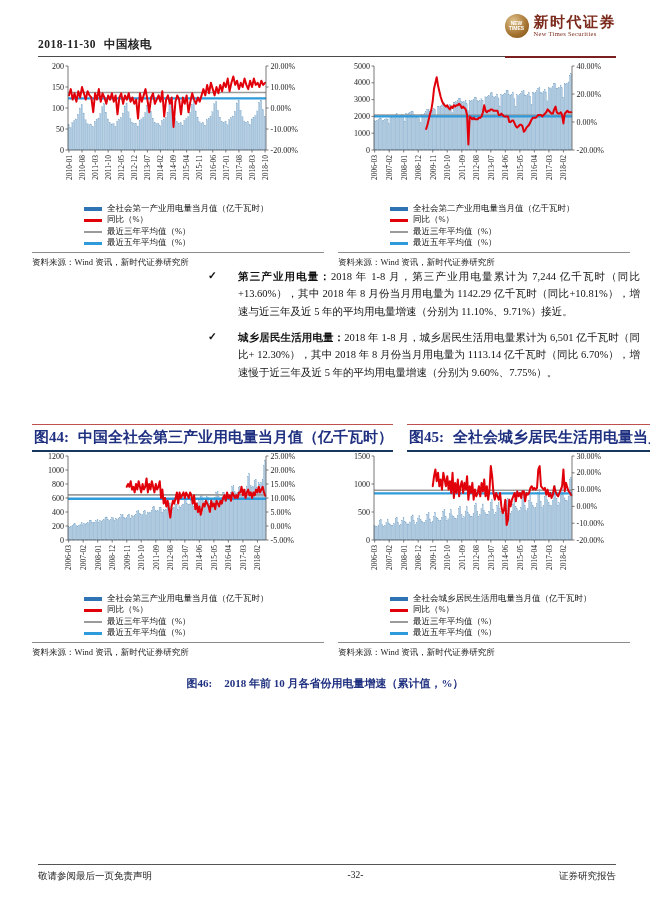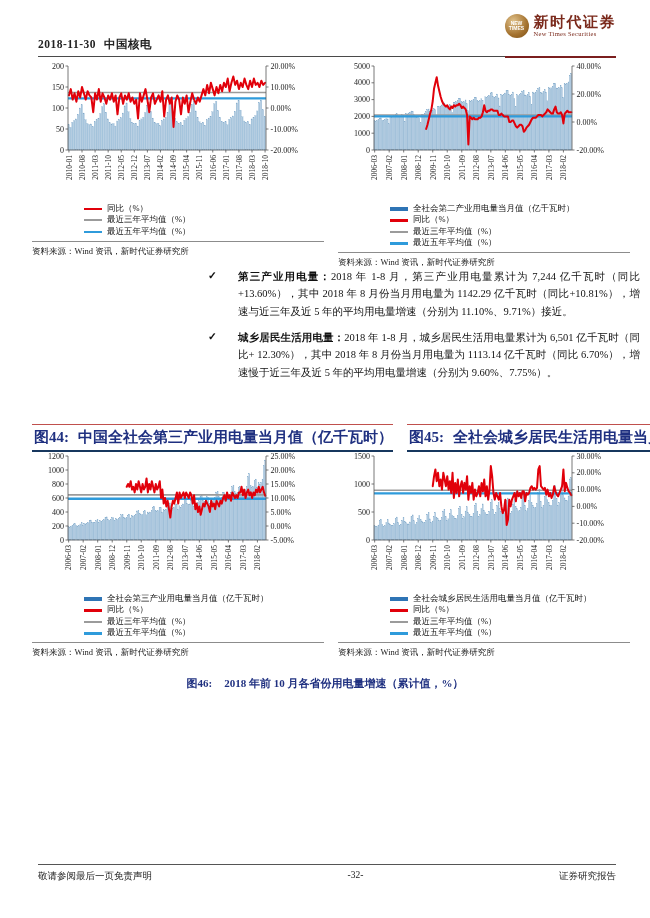--- a/index.html
+++ b/index.html
@@ -241,20 +241,24 @@
             <text x="183.56415094339624" y="95" text-anchor="end" font-size="7.5" fill="#222" transform="rotate(-90 183.56415094339624 95)">2016-06</text>
             <line x1="193.83962264150944" x2="193.83962264150944" y1="90" y2="92.5" stroke="#555555" stroke-width="0.8"></line>
             <text x="196.63962264150945" y="95" text-anchor="end" font-size="7.5" fill="#222" transform="rotate(-90 196.63962264150945 95)">2017-01</text>
             <line x1="206.91509433962264" x2="206.91509433962264" y1="90" y2="92.5" stroke="#555555" stroke-width="0.8"></line>
             <text x="209.71509433962265" y="95" text-anchor="end" font-size="7.5" fill="#222" transform="rotate(-90 209.71509433962265 95)">2017-08</text>
             <line x1="219.99056603773585" x2="219.99056603773585" y1="90" y2="92.5" stroke="#555555" stroke-width="0.8"></line>
             <text x="222.79056603773586" y="95" text-anchor="end" font-size="7.5" fill="#222" transform="rotate(-90 222.79056603773586 95)">2018-03</text>
             <line x1="233.06603773584905" x2="233.06603773584905" y1="90" y2="92.5" stroke="#555555" stroke-width="0.8"></line>
             <text x="235.86603773584906" y="95" text-anchor="end" font-size="7.5" fill="#222" transform="rotate(-90 235.86603773584906 95)">2018-10</text>
           </svg><div class="legend">
+            <div class="legend-row">
+              <span class="lm lm-bar" style="background: rgb(46, 116, 181);"></span>
+              <span class="legend-label">全社会第一产业用电量当月值（亿千瓦时）</span>
+            </div>
             <div class="legend-row">
               <span class="lm lm-line" style="background: rgb(225, 0, 10); height: 2.5px;"></span>
               <span class="legend-label">同比（%）</span>
             </div>
             <div class="legend-row">
               <span class="lm lm-line" style="background: rgb(155, 155, 155); height: 2px;"></span>
               <span class="legend-label">最近三年平均值（%）</span>
             </div>
             <div class="legend-row">
               <span class="lm lm-line" style="background: rgb(47, 155, 219); height: 2.5px;"></span>

